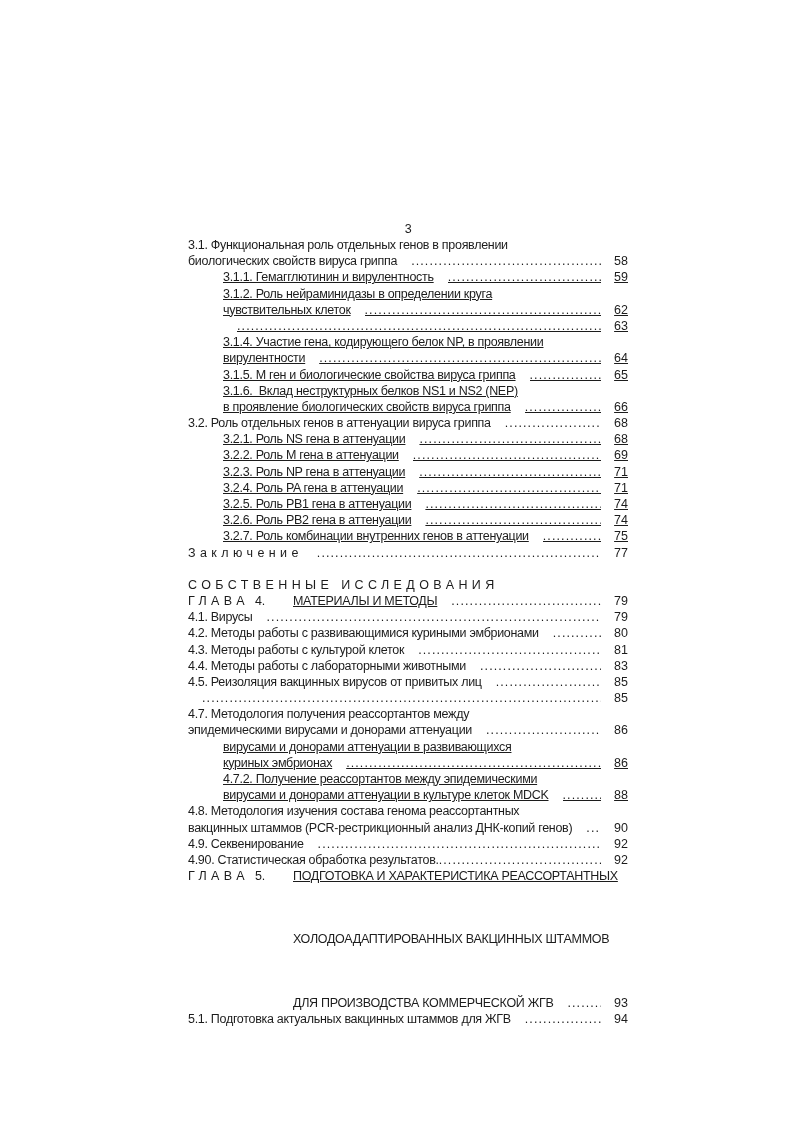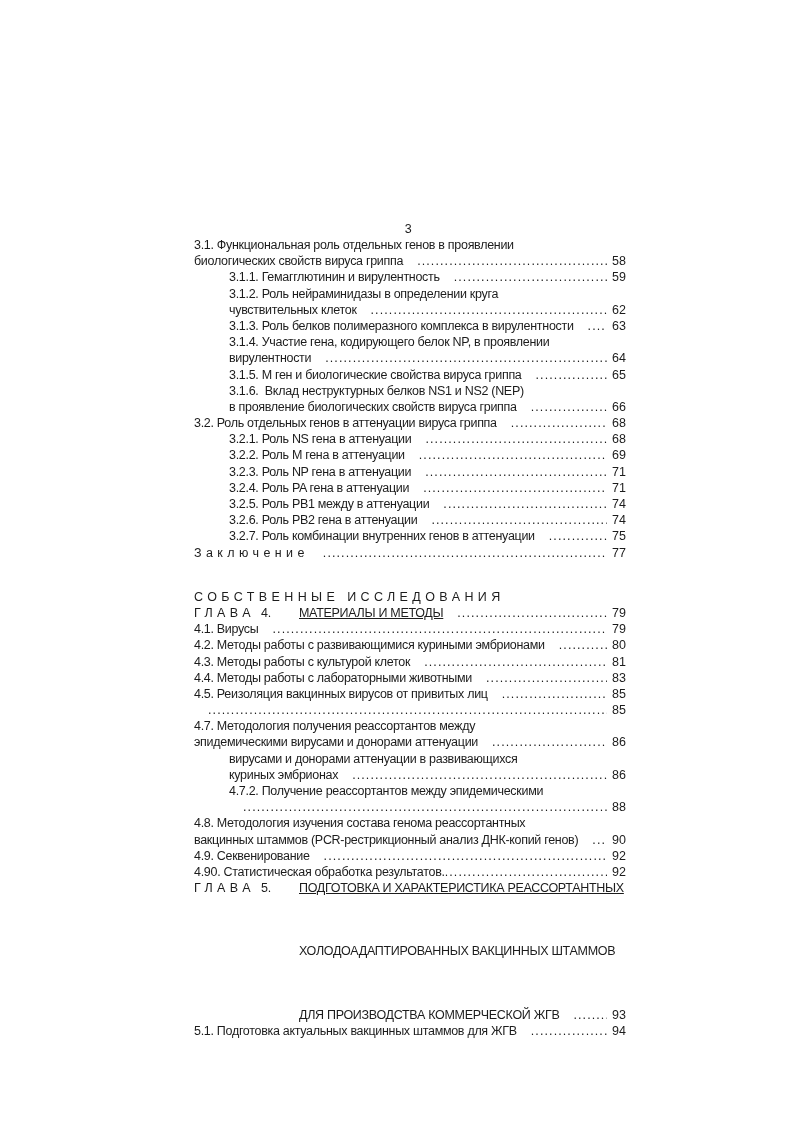--- a/index.html
+++ b/index.html
@@ -16,94 +16,95 @@
   .pagenum-top {
     position: absolute;
     left: 188px;
     top: 221px;
     width: 440px;
     text-align: center;
     line-height: 16px;
   }
   .toc {
     position: absolute;
-    left: 194px;
+    left: 188px;
     top: 237px;
     width: 440px;
   }
   .row {
     display: flex;
     align-items: baseline;
     line-height: 16.2px;
     height: 16.2px;
     white-space: pre;
   }
-  .row.i1 { padding-left: 35px; }
+  .row.i1 { padding-left: 35px; text-decoration: underline; }
   .row.i2 { padding-left: 105px; margin-top: 47px; }
-  .row.gap { margin-top: 28px; }
+  .row.gap { margin-top: 16px; }
   .t { white-space: pre; flex: 0 0 auto; }
   .sp .t, .chap-word { letter-spacing: 4.4px; }
   .chap-word { flex: 0 0 67px; }
   .chap-num  { flex: 0 0 38px; }
   .chap-title { white-space: pre; flex: 0 0 auto; text-decoration: underline; }
   .lead {
     flex: 1 1 auto;
     overflow: hidden;
     white-space: nowrap;
     letter-spacing: 1.1px;
     margin-left: 14px;
     margin-right: 5px;
     min-width: 0;
   }
   .row.nogap .lead { margin-left: 0; }
   .pg {
     flex: 0 0 22px;
+    text-align: right;
     letter-spacing: 0;
   }
 </style>
 </head>
 <body>
 
 <div class="page">
   <div class="pagenum-top">3</div>
   <div class="toc" id="toc">
       <div class="row i0"><span class="t">3.1. Функциональная роль отдельных генов в проявлении</span></div>
       <div class="row i0"><span class="t">биологических свойств вируса гриппа</span><span class="lead">........................................................................................................................................................................................................</span><span class="pg">58</span></div>
       <div class="row i1"><span class="t">3.1.1. Гемагглютинин и вирулентность</span><span class="lead">........................................................................................................................................................................................................</span><span class="pg">59</span></div>
       <div class="row i1"><span class="t">3.1.2. Роль нейраминидазы в определении круга</span></div>
       <div class="row i1"><span class="t">чувствительных клеток</span><span class="lead">........................................................................................................................................................................................................</span><span class="pg">62</span></div>
-      <div class="row i1"><span class="t">3.1.3. Роль белков полимеразного комплекса в вирулентности</span><span class="lead">........................................................................................................................................................................................................</span><span class="pg">63</span></div>
+      <div class="row i1"><span class="lead">........................................................................................................................................................................................................</span><span class="pg">63</span></div>
       <div class="row i1"><span class="t">3.1.4. Участие гена, кодирующего белок NP, в проявлении</span></div>
       <div class="row i1"><span class="t">вирулентности</span><span class="lead">........................................................................................................................................................................................................</span><span class="pg">64</span></div>
       <div class="row i1"><span class="t">3.1.5. М ген и биологические свойства вируса гриппа</span><span class="lead">........................................................................................................................................................................................................</span><span class="pg">65</span></div>
       <div class="row i1"><span class="t">3.1.6.  Вклад неструктурных белков NS1 и NS2 (NEP)</span></div>
       <div class="row i1"><span class="t">в проявление биологических свойств вируса гриппа</span><span class="lead">........................................................................................................................................................................................................</span><span class="pg">66</span></div>
       <div class="row i0"><span class="t">3.2. Роль отдельных генов в аттенуации вируса гриппа</span><span class="lead">........................................................................................................................................................................................................</span><span class="pg">68</span></div>
       <div class="row i1"><span class="t">3.2.1. Роль NS гена в аттенуации</span><span class="lead">........................................................................................................................................................................................................</span><span class="pg">68</span></div>
       <div class="row i1"><span class="t">3.2.2. Роль М гена в аттенуации</span><span class="lead">........................................................................................................................................................................................................</span><span class="pg">69</span></div>
       <div class="row i1"><span class="t">3.2.3. Роль NP гена в аттенуации</span><span class="lead">........................................................................................................................................................................................................</span><span class="pg">71</span></div>
       <div class="row i1"><span class="t">3.2.4. Роль PA гена в аттенуации</span><span class="lead">........................................................................................................................................................................................................</span><span class="pg">71</span></div>
-      <div class="row i1"><span class="t">3.2.5. Роль PB1 между в аттенуации</span><span class="lead">........................................................................................................................................................................................................</span><span class="pg">74</span></div>
+      <div class="row i1"><span class="t">3.2.5. Роль PB1 гена в аттенуации</span><span class="lead">........................................................................................................................................................................................................</span><span class="pg">74</span></div>
       <div class="row i1"><span class="t">3.2.6. Роль PB2 гена в аттенуации</span><span class="lead">........................................................................................................................................................................................................</span><span class="pg">74</span></div>
       <div class="row i1"><span class="t">3.2.7. Роль комбинации внутренних генов в аттенуации</span><span class="lead">........................................................................................................................................................................................................</span><span class="pg">75</span></div>
       <div class="row i0 sp"><span class="t">Заключение</span><span class="lead">........................................................................................................................................................................................................</span><span class="pg">77</span></div>
       <div class="row i0 sp gap"><span class="t">СОБСТВЕННЫЕ ИССЛЕДОВАНИЯ</span></div>
       <div class="row i0"><span class="chap-word">ГЛАВА</span><span class="chap-num">4.</span><span class="chap-title">МАТЕРИАЛЫ И МЕТОДЫ</span><span class="lead">........................................................................................................................................................................................................</span><span class="pg">79</span></div>
       <div class="row i0"><span class="t">4.1. Вирусы</span><span class="lead">........................................................................................................................................................................................................</span><span class="pg">79</span></div>
       <div class="row i0"><span class="t">4.2. Методы работы с развивающимися куриными эмбрионами</span><span class="lead">........................................................................................................................................................................................................</span><span class="pg">80</span></div>
       <div class="row i0"><span class="t">4.3. Методы работы с культурой клеток</span><span class="lead">........................................................................................................................................................................................................</span><span class="pg">81</span></div>
       <div class="row i0"><span class="t">4.4. Методы работы с лабораторными животными</span><span class="lead">........................................................................................................................................................................................................</span><span class="pg">83</span></div>
       <div class="row i0"><span class="t">4.5. Реизоляция вакцинных вирусов от привитых лиц</span><span class="lead">........................................................................................................................................................................................................</span><span class="pg">85</span></div>
       <div class="row i0"><span class="lead">........................................................................................................................................................................................................</span><span class="pg">85</span></div>
       <div class="row i0"><span class="t">4.7. Методология получения реассортантов между</span></div>
       <div class="row i0"><span class="t">эпидемическими вирусами и донорами аттенуации</span><span class="lead">........................................................................................................................................................................................................</span><span class="pg">86</span></div>
       <div class="row i1"><span class="t">вирусами и донорами аттенуации в развивающихся</span></div>
       <div class="row i1"><span class="t">куриных эмбрионах</span><span class="lead">........................................................................................................................................................................................................</span><span class="pg">86</span></div>
       <div class="row i1"><span class="t">4.7.2. Получение реассортантов между эпидемическими</span></div>
-      <div class="row i1"><span class="lead">........................................................................................................................................................................................................</span><span class="pg">88</span></div>
+      <div class="row i1"><span class="t">вирусами и донорами аттенуации в культуре клеток MDCK</span><span class="lead">........................................................................................................................................................................................................</span><span class="pg">88</span></div>
       <div class="row i0"><span class="t">4.8. Методология изучения состава генома реассортантных</span></div>
       <div class="row i0"><span class="t">вакцинных штаммов (PCR-рестрикционный анализ ДНК-копий генов)</span><span class="lead">........................................................................................................................................................................................................</span><span class="pg">90</span></div>
       <div class="row i0"><span class="t">4.9. Секвенирование</span><span class="lead">........................................................................................................................................................................................................</span><span class="pg">92</span></div>
       <div class="row i0 nogap"><span class="t">4.90. Статистическая обработка результатов.</span><span class="lead">........................................................................................................................................................................................................</span><span class="pg">92</span></div>
       <div class="row i0"><span class="chap-word">ГЛАВА</span><span class="chap-num">5.</span><span class="chap-title">ПОДГОТОВКА И ХАРАКТЕРИСТИКА РЕАССОРТАНТНЫХ</span></div>
       <div class="row i2"><span class="t">ХОЛОДОАДАПТИРОВАННЫХ ВАКЦИННЫХ ШТАММОВ</span></div>
       <div class="row i2"><span class="t">ДЛЯ ПРОИЗВОДСТВА КОММЕРЧЕСКОЙ ЖГВ</span><span class="lead">........................................................................................................................................................................................................</span><span class="pg">93</span></div>
       <div class="row i0"><span class="t">5.1. Подготовка актуальных вакцинных штаммов для ЖГВ</span><span class="lead">........................................................................................................................................................................................................</span><span class="pg">94</span></div>
     </div>
 </div>

